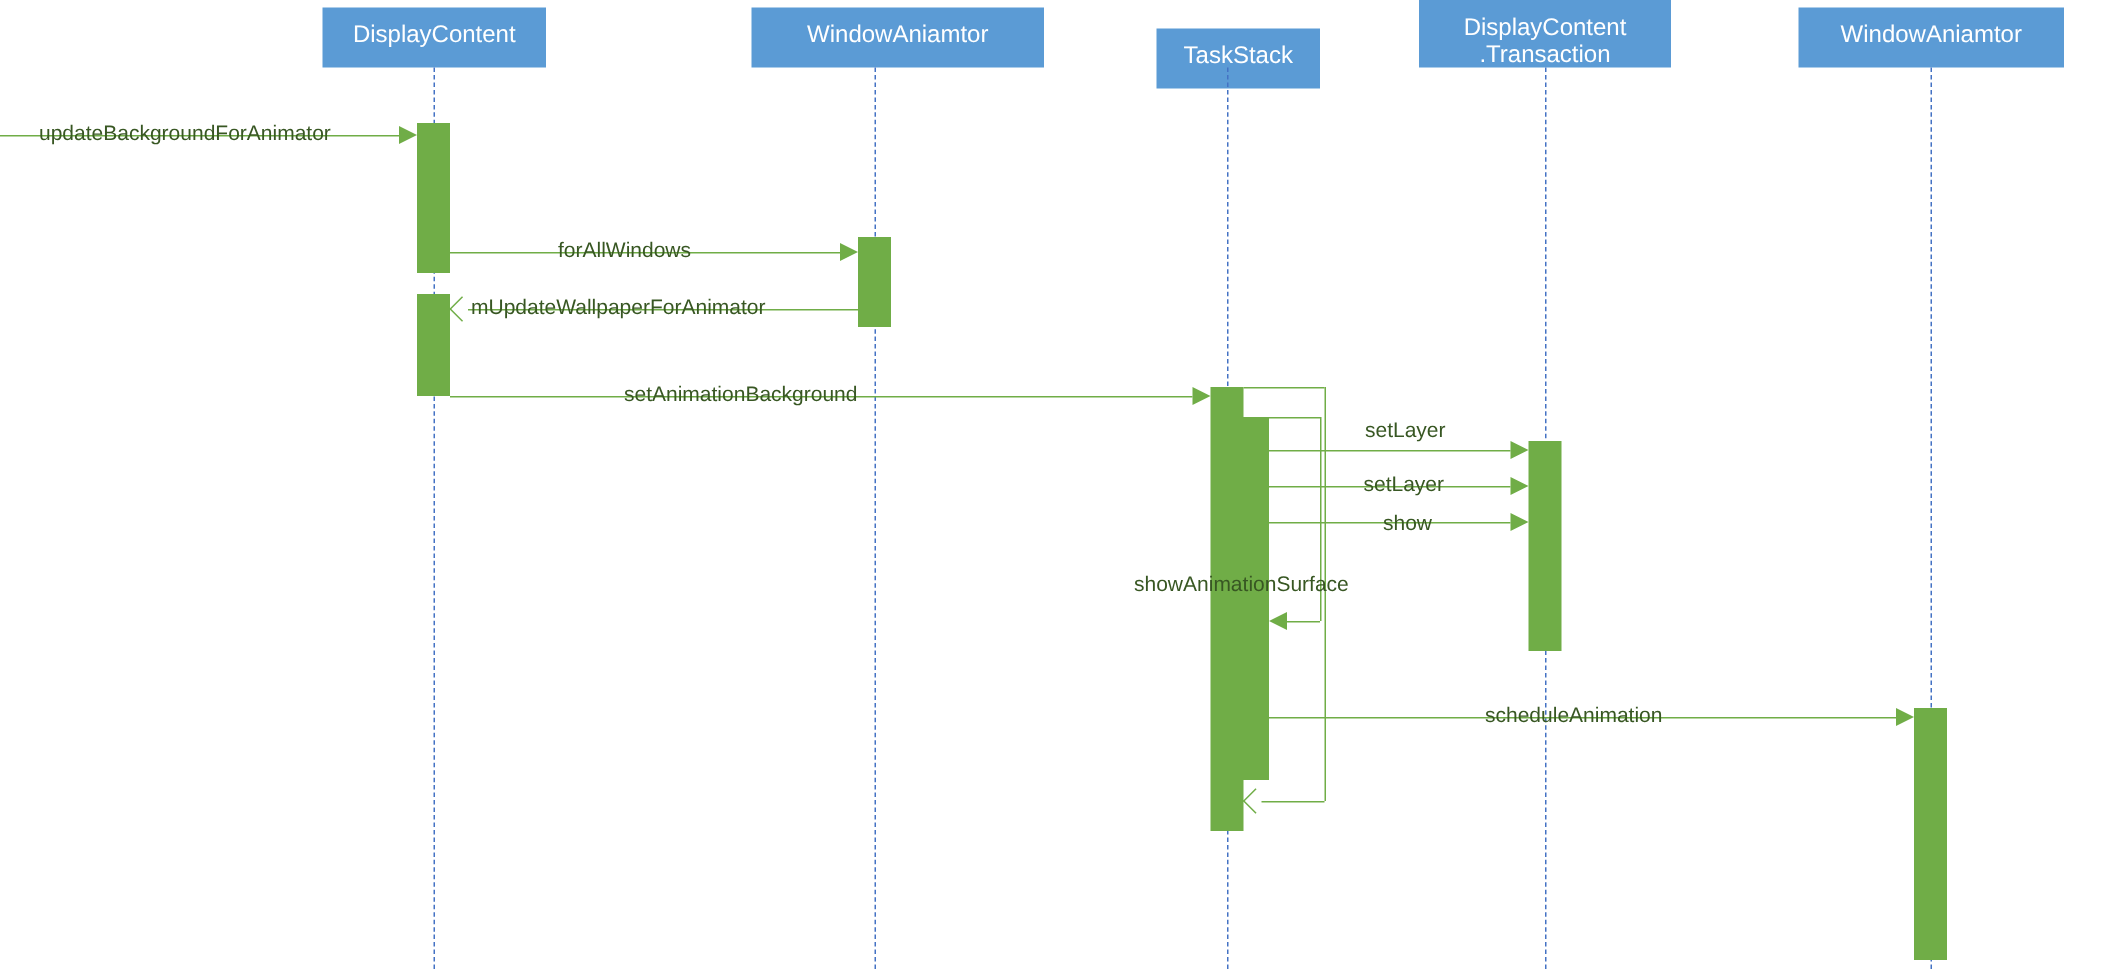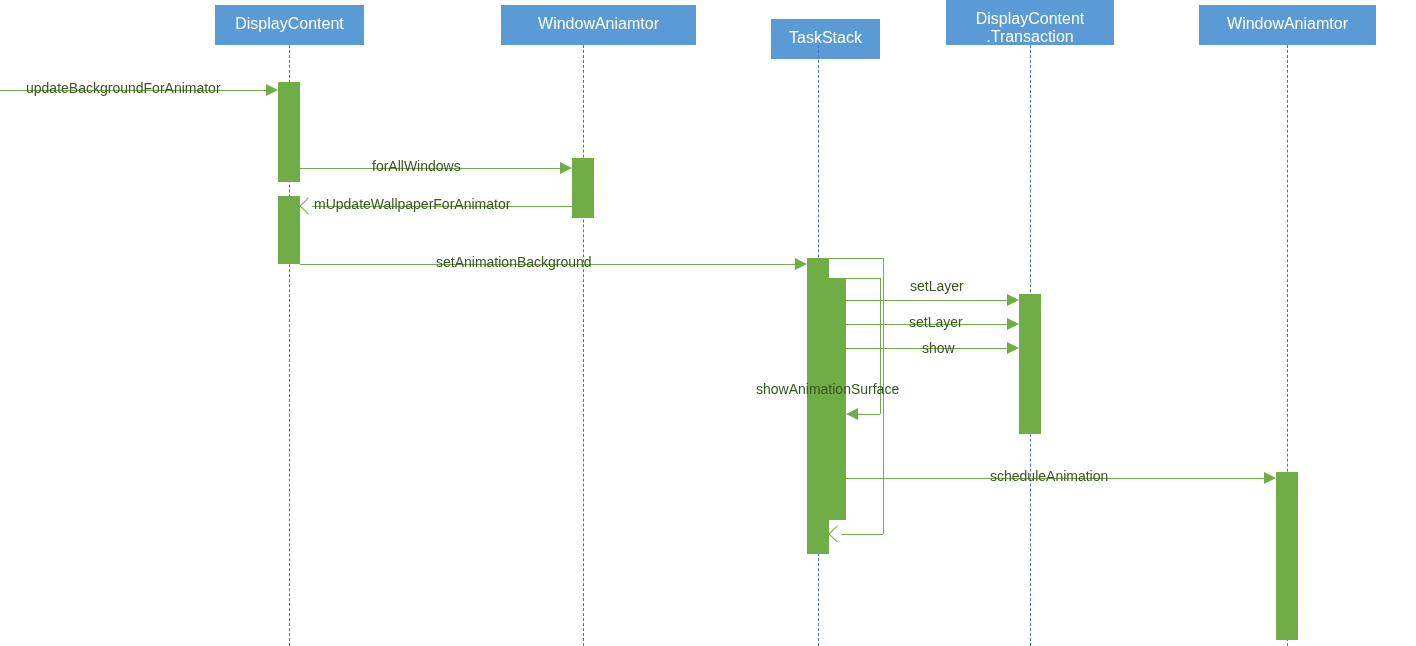--- a/index.html
+++ b/index.html
@@ -98,21 +98,21 @@
 <div class="msg-line" style="left:300px;top:168px;width:260px"></div>
 <div class="arrow-r" style="left:560px;top:162px"></div>
 <div class="msg-label" style="left:372px;top:158px">forAllWindows</div>
 
 <div class="msg-line" style="left:312px;top:206px;width:260px"></div>
 <div class="open-arrow-l" style="left:302px;top:200px"></div>
 <div class="msg-label" style="left:314px;top:196px">mUpdateWallpaperForAnimator</div>
 
 <div class="msg-line" style="left:300px;top:264px;width:495px"></div>
 <div class="arrow-r" style="left:795px;top:258px"></div>
-<div class="msg-label" style="left:436px;top:254px">setAnimationBackground</div>
+<div class="msg-label" style="left:416px;top:254px">setAnimationBackground</div>
 
 <div class="msg-line" style="left:829px;top:258px;width:54px"></div>
 <div class="msg-line vert" style="left:883px;top:258px;height:276px"></div>
 <div class="msg-line" style="left:841px;top:534px;width:42px"></div>
 <div class="open-arrow-l" style="left:831px;top:528px"></div>
 
 <div class="msg-line" style="left:846px;top:278px;width:34px"></div>
 <div class="msg-line vert" style="left:880px;top:278px;height:136px"></div>
 <div class="msg-line" style="left:858px;top:414px;width:22px"></div>
 <div class="arrow-l" style="left:846px;top:408px"></div>

